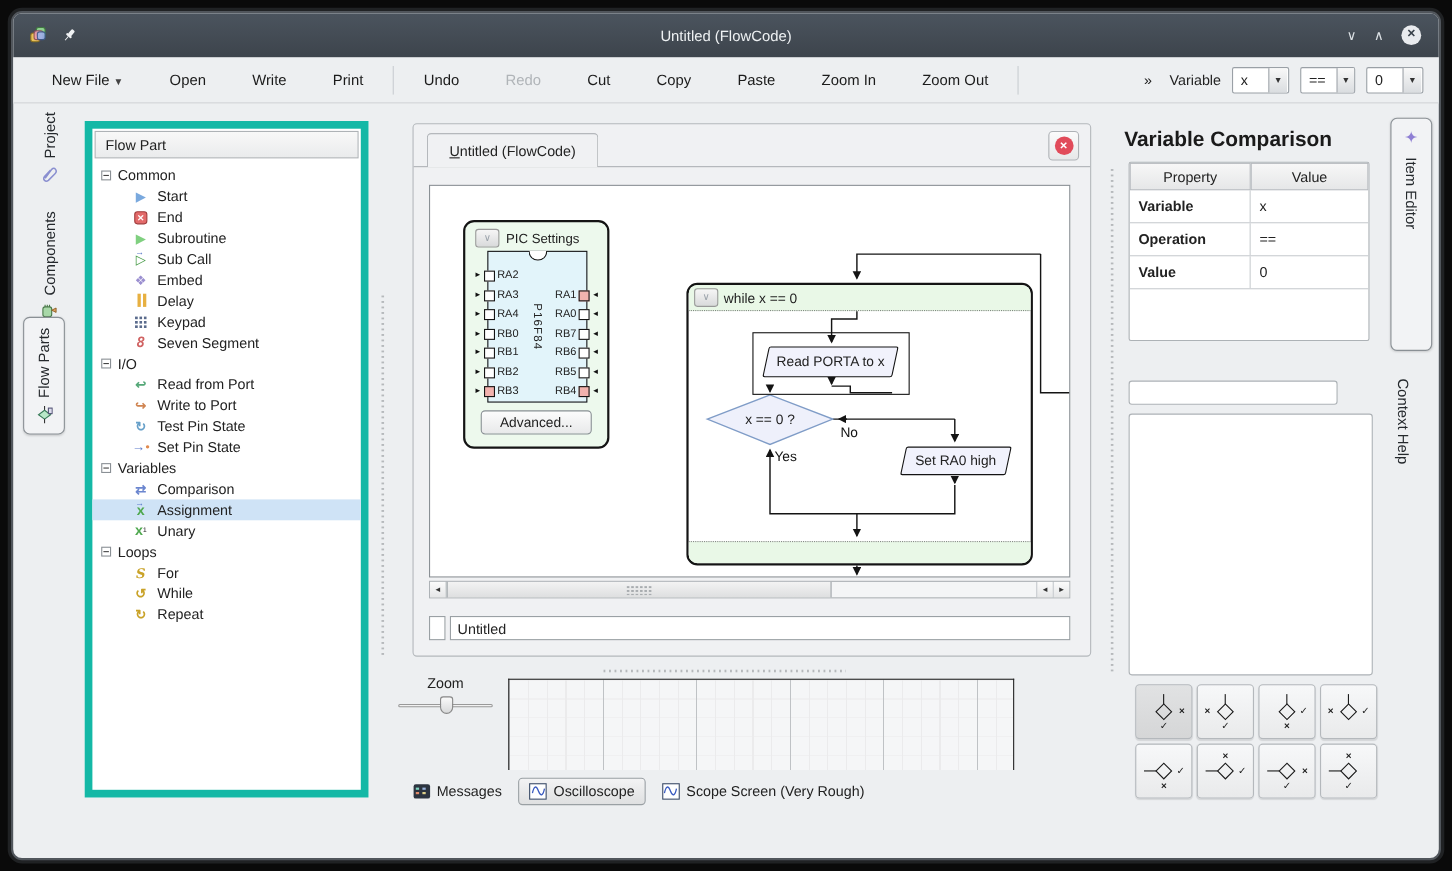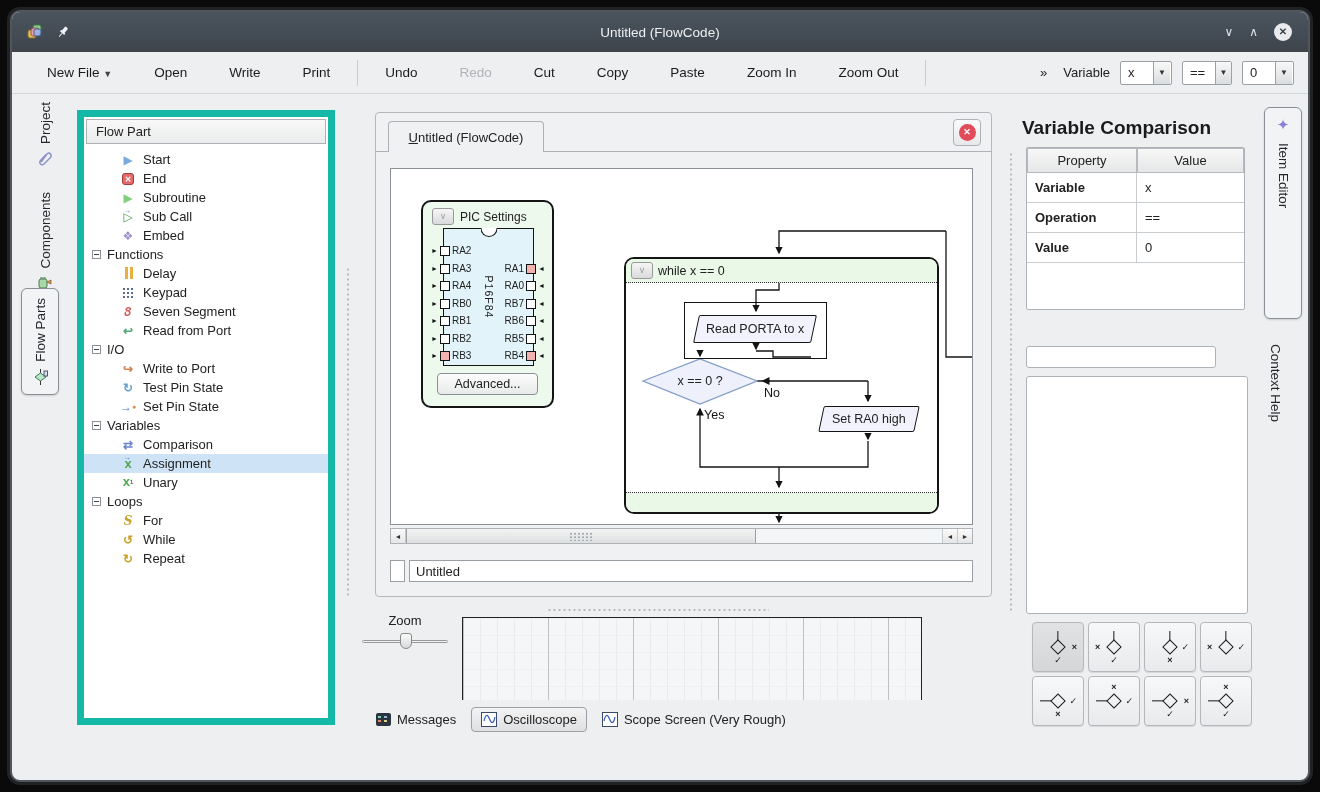--- a/index.html
+++ b/index.html
@@ -314,63 +314,63 @@
       <line x1="7.5" y1="0" x2="7.5" y2="4" stroke="#333"></line>
       <path d="M7.5,4 L13,8 L7.5,12 L2,8 Z" fill="#b8e8c8" stroke="#3a7a5a"></path>
       <line x1="7.5" y1="12" x2="7.5" y2="16" stroke="#333"></line>
       <rect x="11" y="2" width="3.5" height="5" fill="#dde" stroke="#557"></rect>
     </svg>
   </div>
 
   <div class="flow-panel">
     <div class="fp-header">Flow Part</div>
     <div class="tree">
+      <div class="trow group">
+        <span class="expander"></span>
+        <span>Common</span>
+      </div>
       <div class="trow item">
         <span class="ti start-icon"></span>
         <span>Start</span>
       </div>
       <div class="trow item">
         <span class="ti end-icon"></span>
         <span>End</span>
       </div>
       <div class="trow item">
         <span class="ti subroutine-icon"></span>
         <span>Subroutine</span>
       </div>
       <div class="trow item">
         <span class="ti sub-call-icon"></span>
         <span>Sub Call</span>
       </div>
       <div class="trow item">
         <span class="ti embed-icon"></span>
         <span>Embed</span>
       </div>
-      <div class="trow group">
-        <span class="expander"></span>
-        <span>Functions</span>
-      </div>
       <div class="trow item">
         <span class="ti delay-icon"></span>
         <span>Delay</span>
       </div>
       <div class="trow item">
         <span class="ti keypad-icon"></span>
         <span>Keypad</span>
       </div>
       <div class="trow item">
         <span class="ti seven-segment-icon"></span>
         <span>Seven Segment</span>
-      </div>
-      <div class="trow item">
-        <span class="ti read-from-port-icon"></span>
-        <span>Read from Port</span>
       </div>
       <div class="trow group">
         <span class="expander"></span>
         <span>I/O</span>
+      </div>
+      <div class="trow item">
+        <span class="ti read-from-port-icon"></span>
+        <span>Read from Port</span>
       </div>
       <div class="trow item">
         <span class="ti write-to-port-icon"></span>
         <span>Write to Port</span>
       </div>
       <div class="trow item">
         <span class="ti test-pin-state-icon"></span>
         <span>Test Pin State</span>
       </div>
       <div class="trow item">

